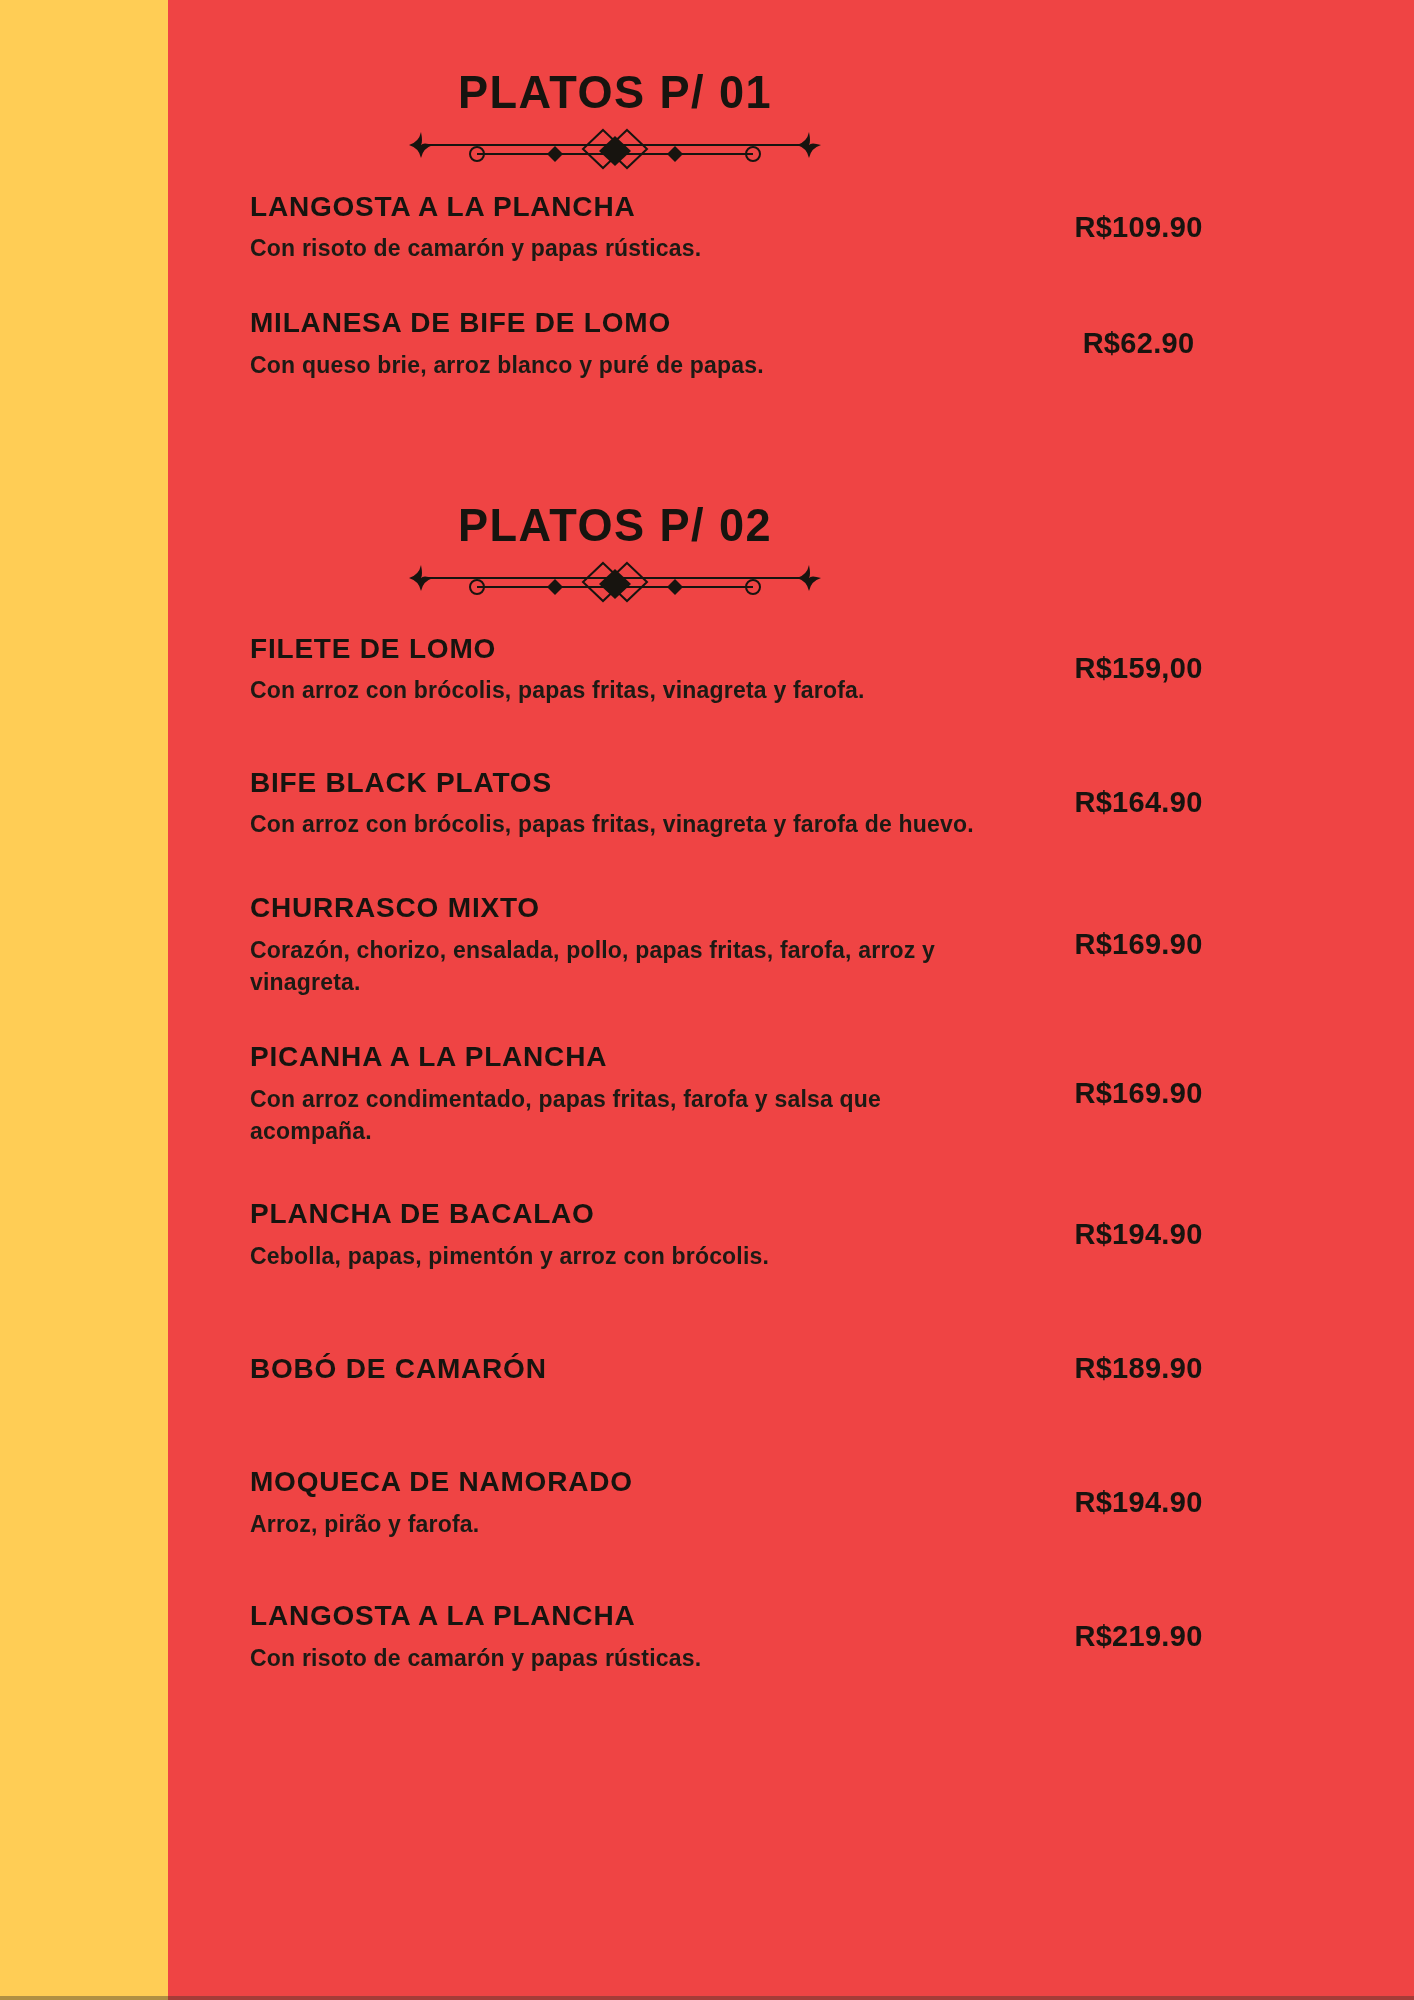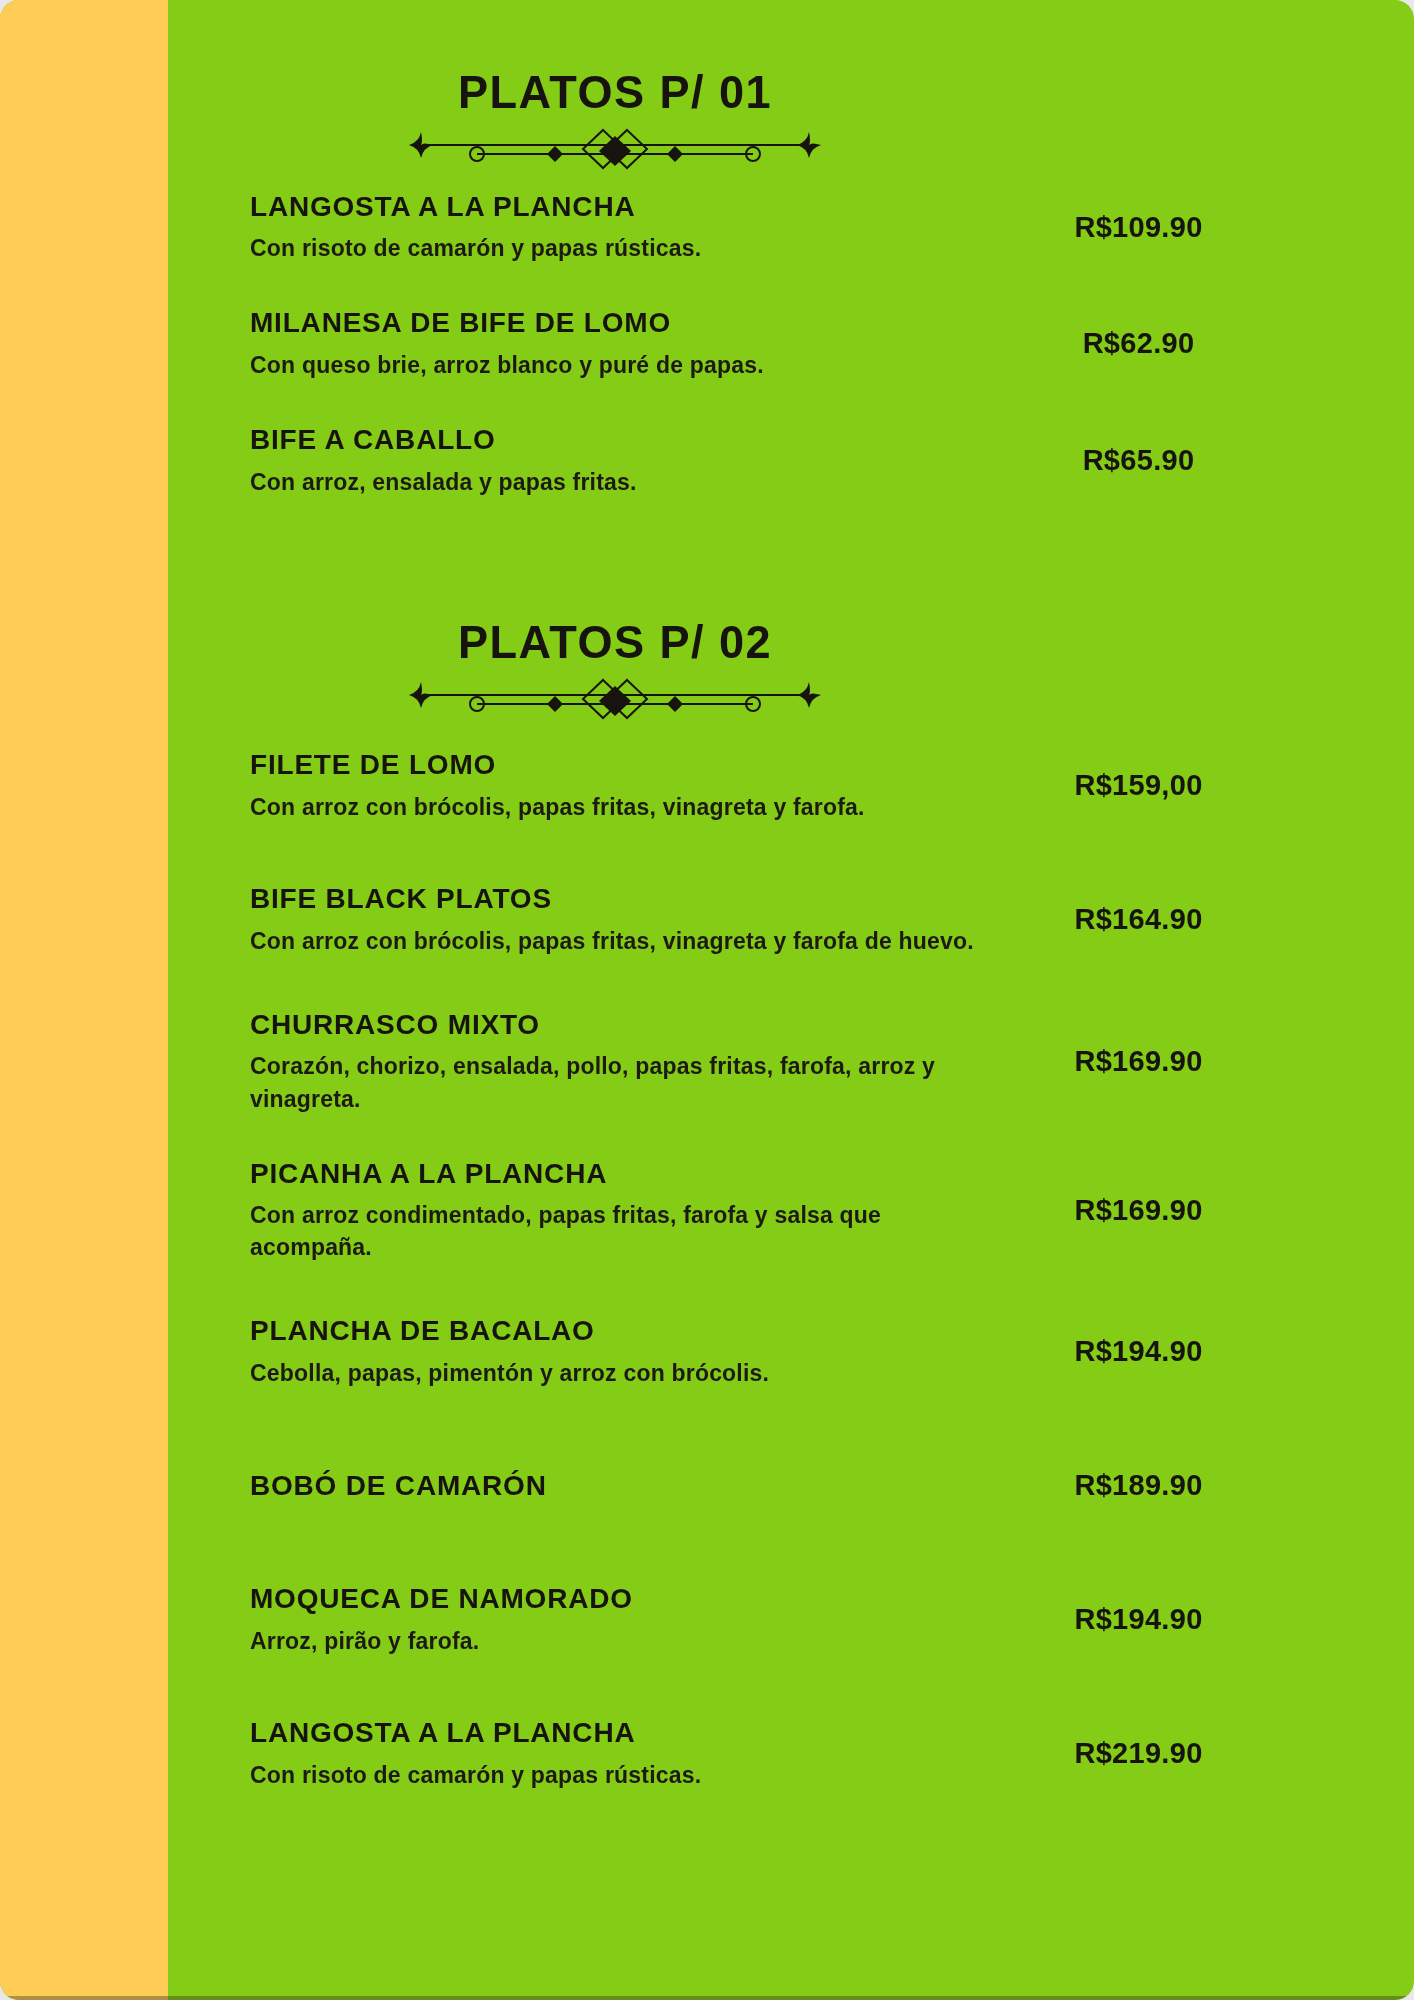--- a/index.html
+++ b/index.html
@@ -4,24 +4,23 @@
 <style>
   html, body { margin: 0; padding: 0; }
   body {
     font-family: "Liberation Sans", sans-serif;
     background: #e8e8e8;
   }
   .page {
     position: relative;
     width: 1414px;
     height: 2000px;
-    background: #84cc16;
+    background: #ef4444;
     overflow: hidden;
     color: #17140F;
-    border-radius: 19px;
   }
   .stripe {
     position: absolute;
     left: 0; top: 0; bottom: 0;
     width: 168px;
     background: #FFCD55;
   }
   .bottom-edge {
     position: absolute;
     left: 0; right: 0; bottom: 0;
@@ -136,27 +135,20 @@
   </div>
 
   <div class="menu-item">
     <div class="item-text">
       <div class="item-name">MILANESA DE BIFE DE LOMO</div>
       <div class="item-desc">Con queso brie, arroz blanco y puré de papas.</div>
     </div>
     <div class="item-price">R$62.90</div>
   </div>
 
-  <div class="menu-item">
-    <div class="item-text">
-      <div class="item-name">BIFE A CABALLO</div>
-      <div class="item-desc">Con arroz, ensalada y papas fritas.</div>
-    </div>
-    <div class="item-price">R$65.90</div>
-  </div>
 </div>
   </section>
 
   <section class="section sec-1">
     <div class="section-header">
       <h1 class="section-title">PLATOS P/ 02</h1>
       <div class="ornament">
         <svg width="420" height="52" viewBox="0 0 420 52" fill="none" xmlns="http://www.w3.org/2000/svg">
 
           <line x1="22" y1="21" x2="398" y2="21" stroke="#17140F" stroke-width="2"></line>

